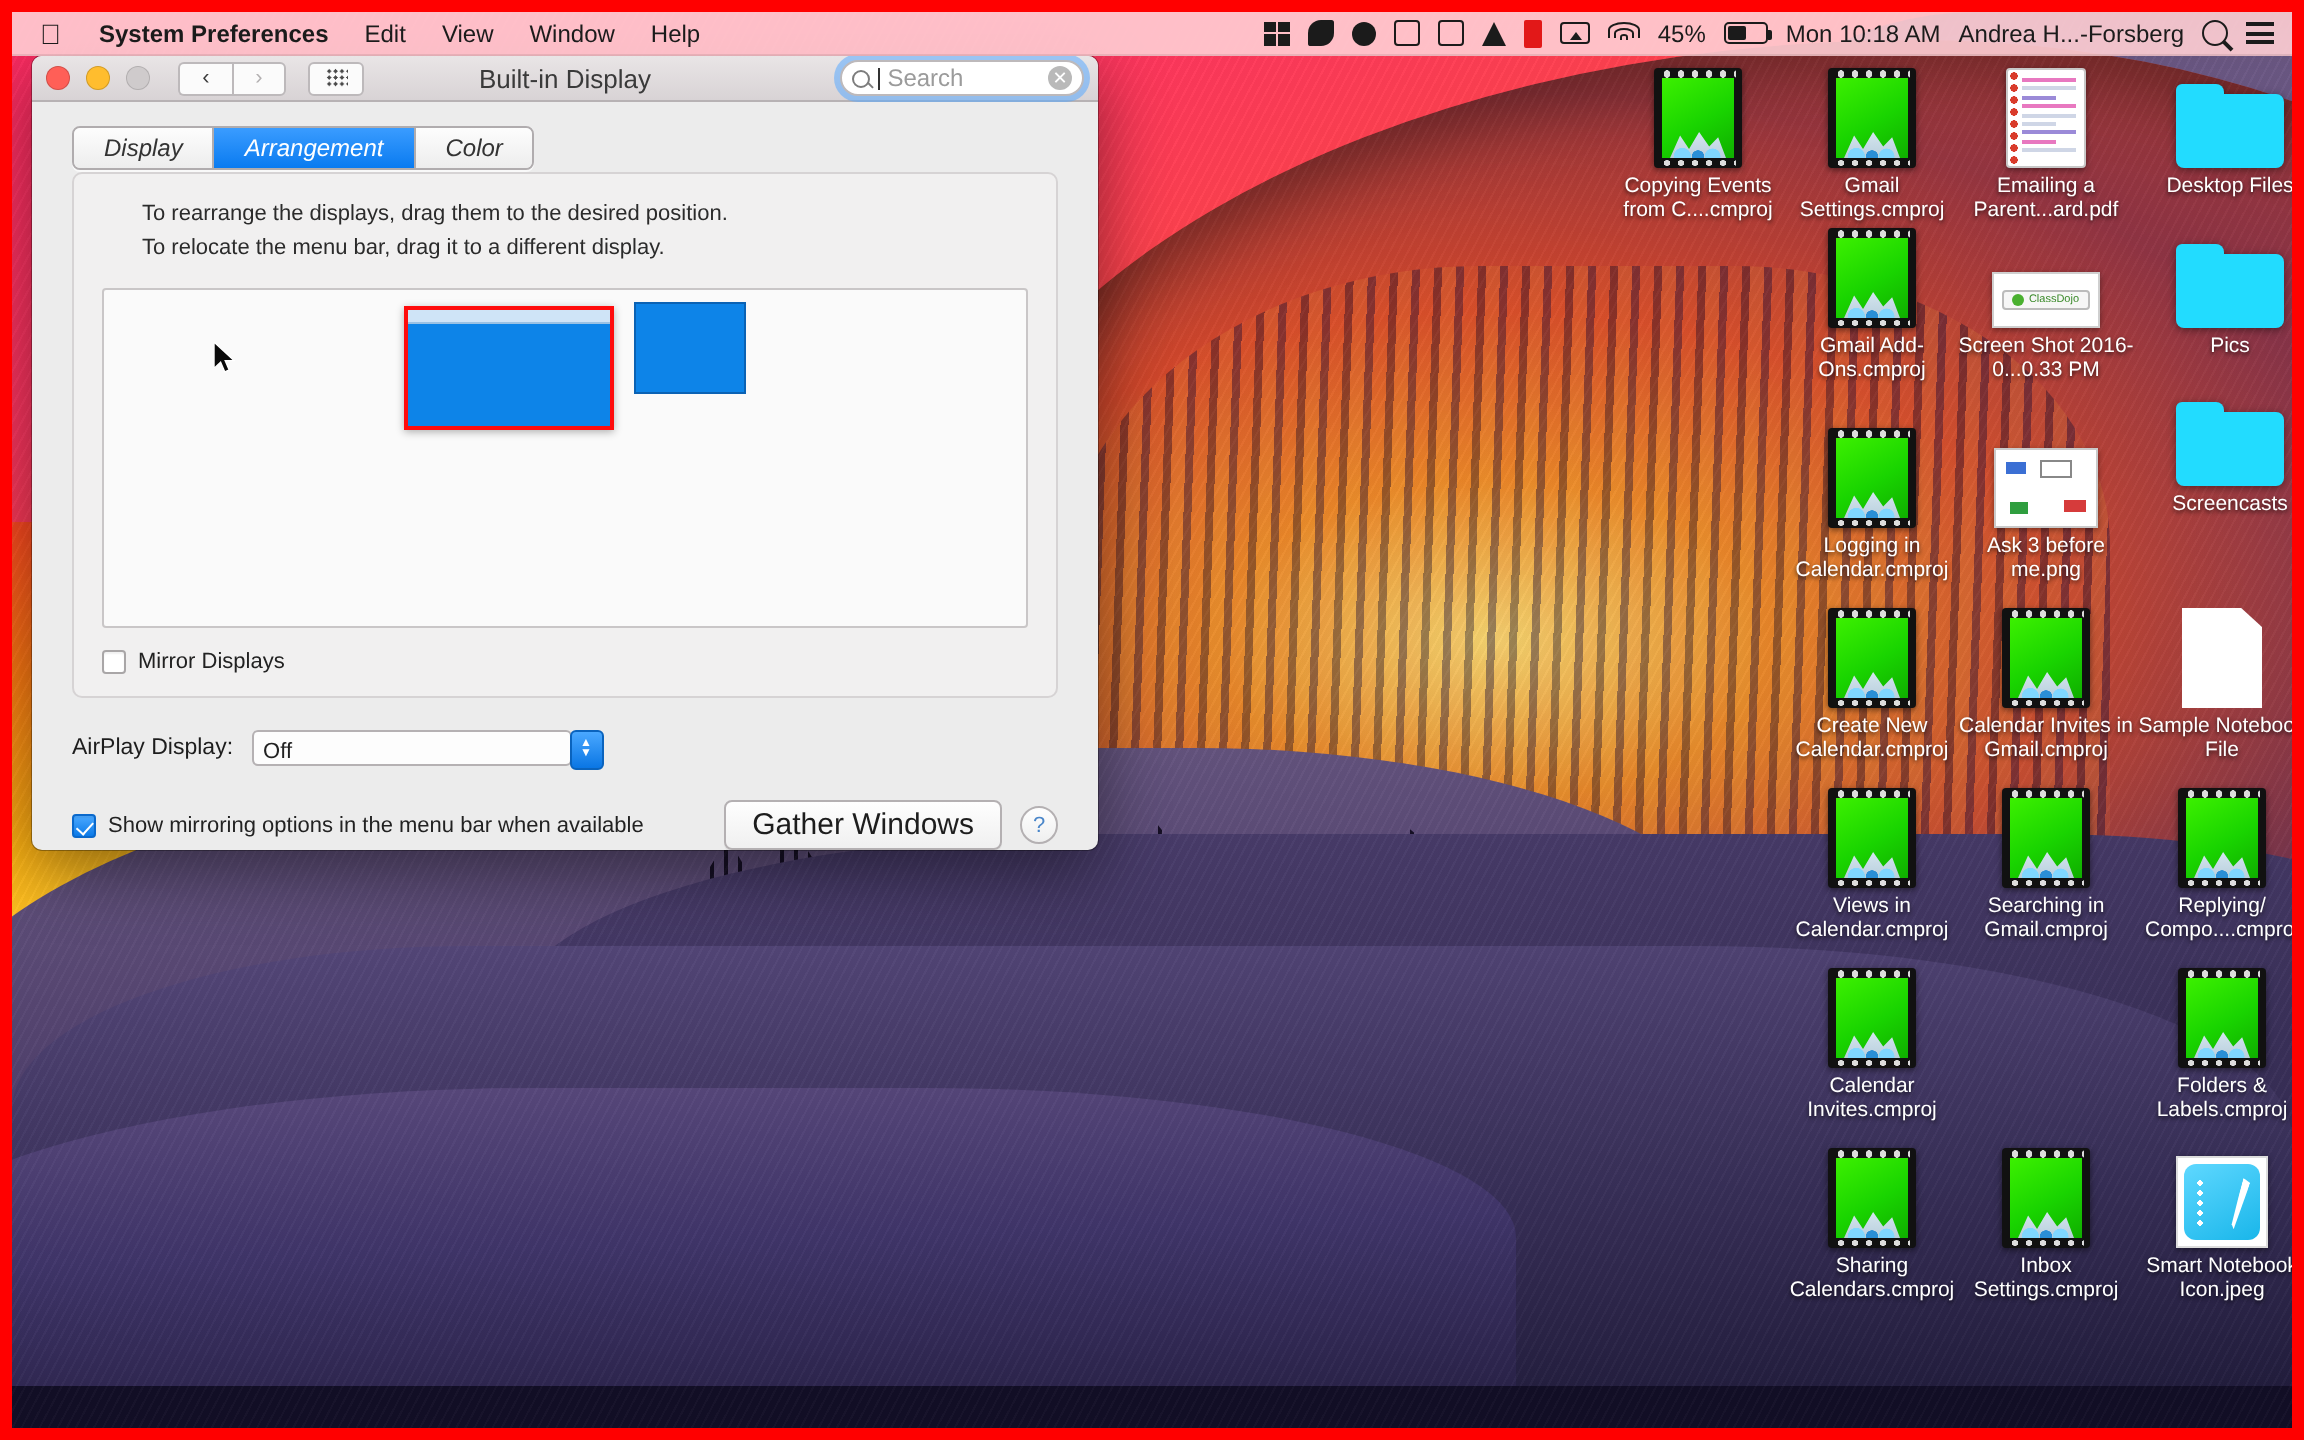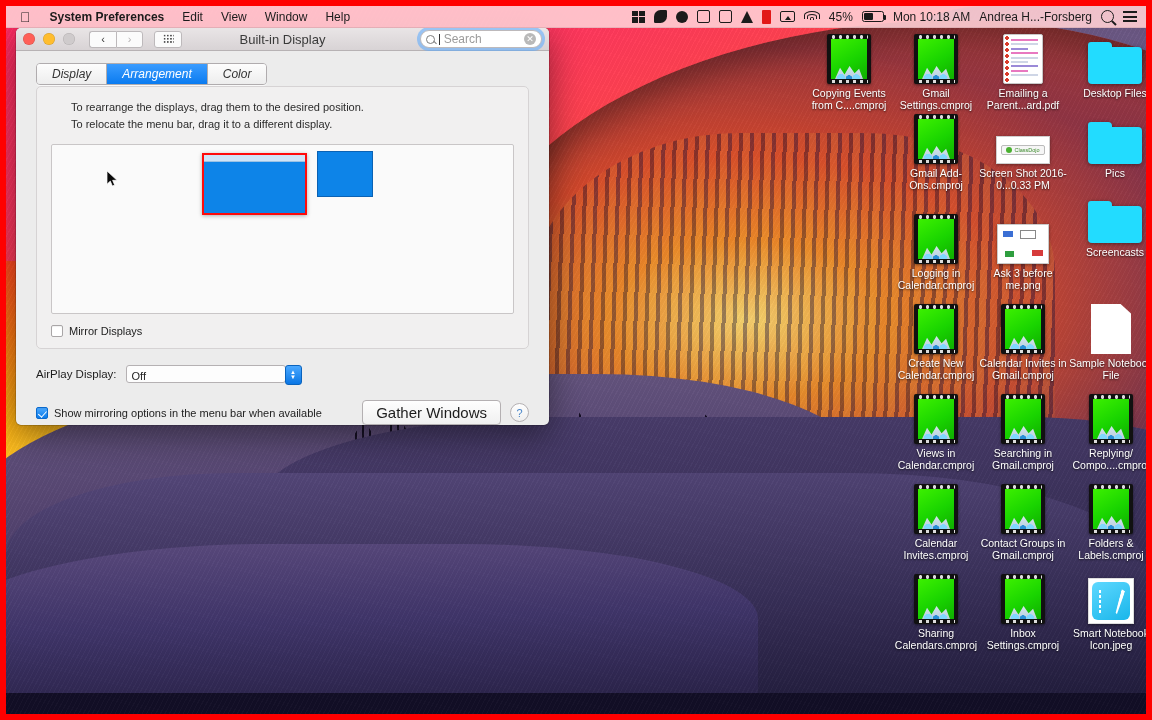--- a/index.html
+++ b/index.html
@@ -523,30 +523,20 @@
         </div>
         <div class="dicon" style="left: 882px; top: 476px;">
           <div class="art">
             <div class="ic-cmproj">
               <div class="perf-t"></div>
               <div class="scr"></div>
               <div class="perf-b"></div>
             </div>
           </div>
           <div class="lbl">Calendar Invites.cmproj</div>
-        </div>
-        <div class="dicon" style="left: 969px; top: 476px;">
-          <div class="art">
-            <div class="ic-cmproj">
-              <div class="perf-t"></div>
-              <div class="scr"></div>
-              <div class="perf-b"></div>
-            </div>
-          </div>
-          <div class="lbl">Contact Groups in Gmail.cmproj</div>
         </div>
         <div class="dicon" style="left: 1057px; top: 476px;">
           <div class="art">
             <div class="ic-cmproj">
               <div class="perf-t"></div>
               <div class="scr"></div>
               <div class="perf-b"></div>
             </div>
           </div>
           <div class="lbl">Folders &amp; Labels.cmproj</div>

